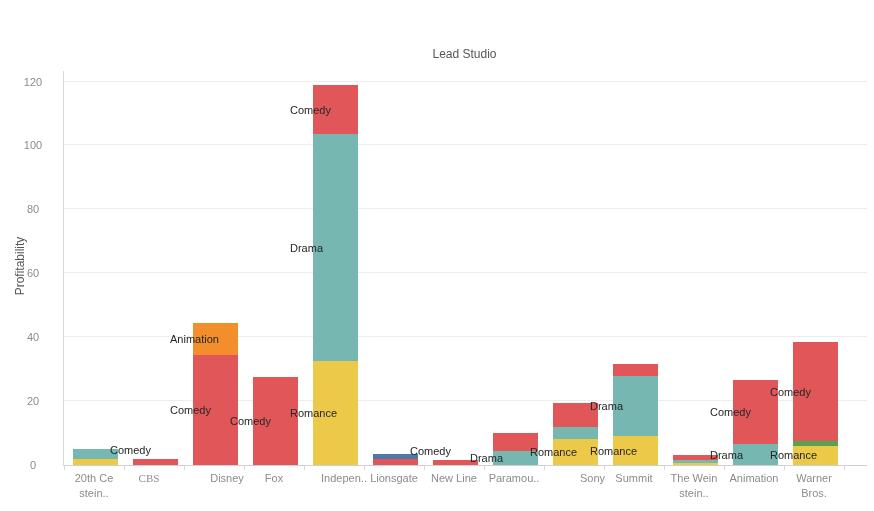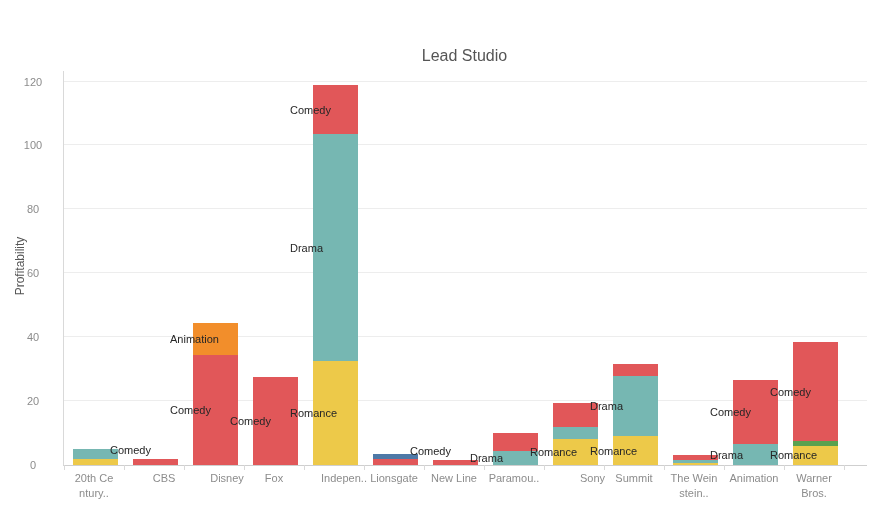--- a/index.html
+++ b/index.html
@@ -6,21 +6,21 @@
   #app{
     position:relative;width:874px;height:511px;background:#ffffff;overflow:hidden;
     font-family:"Liberation Sans", sans-serif;
   }
   .chart-title{
     position:absolute;left:8px;top:8px;font-size:19px;font-weight:400;color:#4b4b4b;
     letter-spacing:.2px;white-space:nowrap;
   }
   .x-axis-title{
     position:absolute;left:63px;top:47px;width:803px;text-align:center;
-    font-size:16px;color:#555555;
+    font-size:12px;color:#555555;
   }
   .y-axis-title{
     position:absolute;left:-80px;top:259px;width:200px;text-align:center;
     font-size:12px;color:#555555;transform:rotate(-90deg);
   }
   #plot{
     position:absolute;left:63px;top:71px;width:803px;height:394px;
     border-left:1px solid #d9d9d9;border-bottom:1px solid #cfcfcf;
   }
   .gridline{position:absolute;left:0;width:100%;height:1px;background:#ededed;}
@@ -117,22 +117,22 @@
       <div class="x-tick" style="left: 484px;"></div>
       <div class="x-tick" style="left: 544px;"></div>
       <div class="x-tick" style="left: 604px;"></div>
       <div class="x-tick" style="left: 664px;"></div>
       <div class="x-tick" style="left: 724px;"></div>
       <div class="x-tick" style="left: 784px;"></div>
       <div class="x-tick" style="left: 844px;"></div>
     </div>
   <div id="x-labels">
       <div class="x-label" style="left: 63px;">20th Ce
-ntury..</div>
-      <div class="x-label" style="left: 133px;">CBS</div>
+stein..</div>
+      <div class="x-label" style="left: 118px; font-family: Liberation Serif, serif;">CBS</div>
       <div class="x-label" style="left: 196px;">Disney</div>
       <div class="x-label" style="left: 243px;">Fox</div>
       <div class="x-label" style="left: 313px;">Indepen..</div>
       <div class="x-label" style="left: 363px;">Lionsgate</div>
       <div class="x-label" style="left: 423px;">New Line</div>
       <div class="x-label" style="left: 483px;">Paramou..</div>
       <div class="x-label" style="left: 543px; text-align: right;">Sony</div>
       <div class="x-label" style="left: 603px;">Summit</div>
       <div class="x-label" style="left: 663px;">The Wein
 stein..</div>

